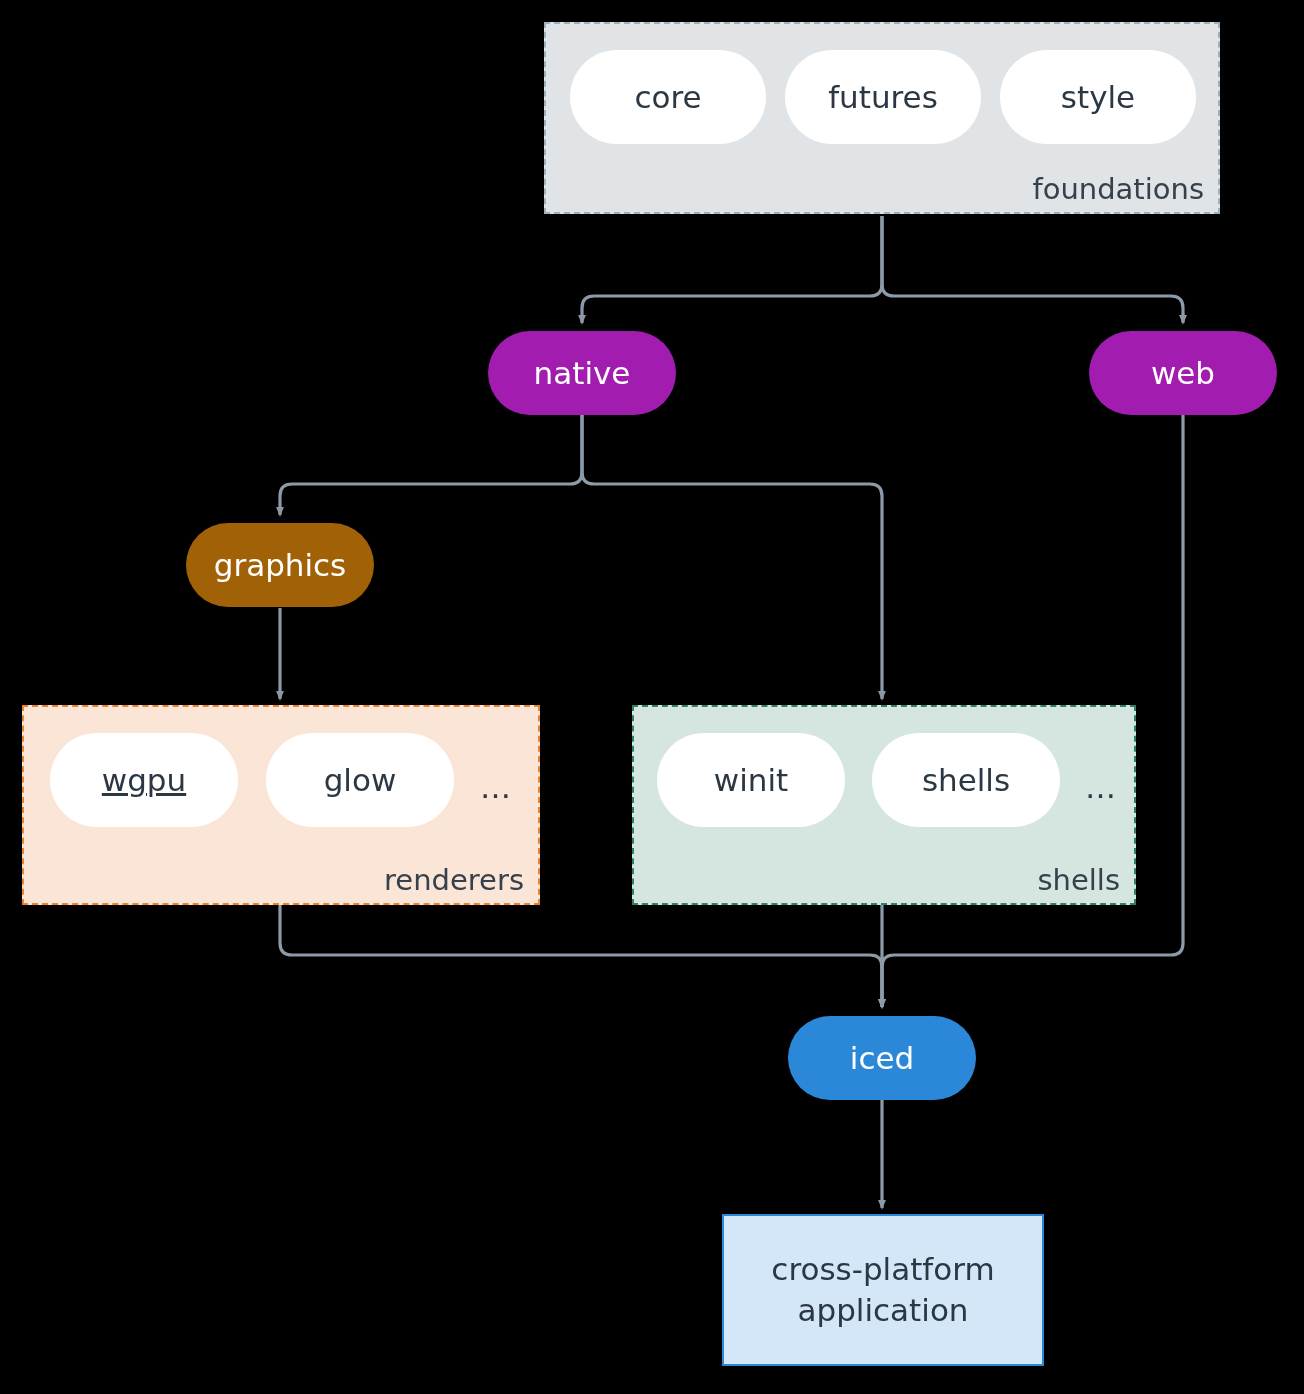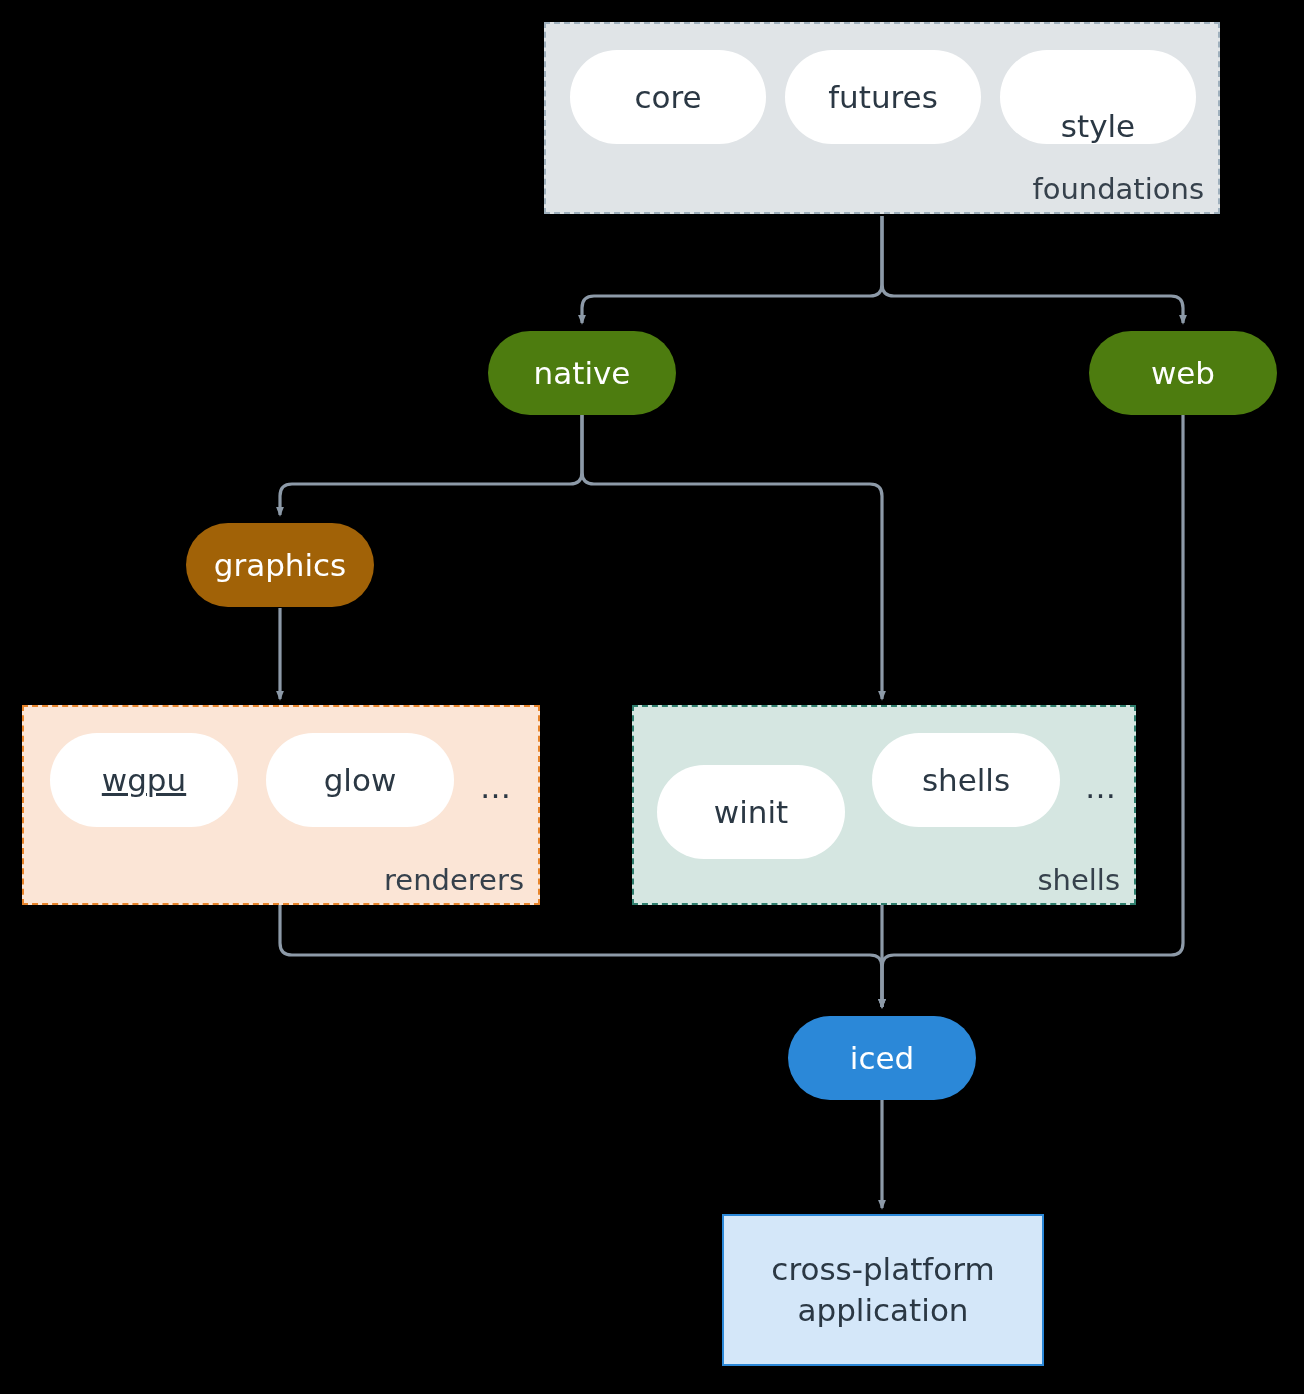--- a/index.html
+++ b/index.html
@@ -64,21 +64,21 @@
     border-radius: 999px;
     color: #2b3844;
     font-size: 31px;
   }
   
   .stadium {
     border-radius: 999px;
     color: #ffffff;
     font-size: 31px;
   }
-  .stadium-purple { background: #4d7c0f; }
+  .stadium-purple { background: #a21caf; }
   .stadium-orange { background: #a16207; }
   .stadium-blue   { background: #2b88d8; }
 
   
   .rect {
     background: #d4e7f9;
     border: 2px solid #2b88d8;
     color: #2b3844;
     font-size: 31px;
     line-height: 1.33;
@@ -129,21 +129,21 @@
   <div class="cluster cluster-foundations" style="left:544px; top:22px; width:676px; height:192px;">
     <span class="cluster-label">foundations</span>
   </div>
 
   <div class="node pill" style="left:785px; top:50px; width:196px; height:94px;">
     <span>futures</span>
   </div>
   <div class="node pill" style="left:570px; top:50px; width:196px; height:94px;">
     <span>core</span>
   </div>
-  <div class="node pill" style="left:1000px; top:50px; width:196px; height:94px;align-items:flex-end;">
+  <div class="node pill" style="left:1000px; top:50px; width:196px; height:94px;">
     <span>style</span>
   </div>
 
   <div class="node stadium stadium-purple" style="left:488px; top:331px; width:188px; height:84px;">
     <span>native</span>
   </div>
   <div class="node stadium stadium-purple" style="left:1089px; top:331px; width:188px; height:84px;">
     <span>web</span>
   </div>
 
@@ -160,21 +160,21 @@
   </div>
   <div class="node pill" style="left:266px; top:733px; width:188px; height:94px;">
     <span>glow</span>
   </div>
   <span class="ellipsis" style="left:480px; top:772px;">…</span>
 
   <div class="cluster cluster-shells" style="left:632px; top:705px; width:504px; height:200px;">
     <span class="cluster-label">shells</span>
   </div>
 
-  <div class="node pill" style="left:657px; top:733px; width:188px; height:94px;margin-top:32px;">
+  <div class="node pill" style="left:657px; top:733px; width:188px; height:94px;">
     <span>winit</span>
   </div>
   <div class="node pill" style="left:872px; top:733px; width:188px; height:94px;">
     <span>shells</span>
   </div>
   <span class="ellipsis" style="left:1085px; top:772px;">…</span>
 
   <div class="node stadium stadium-blue" style="left:788px; top:1016px; width:188px; height:84px;">
     <span>iced</span>
   </div>

